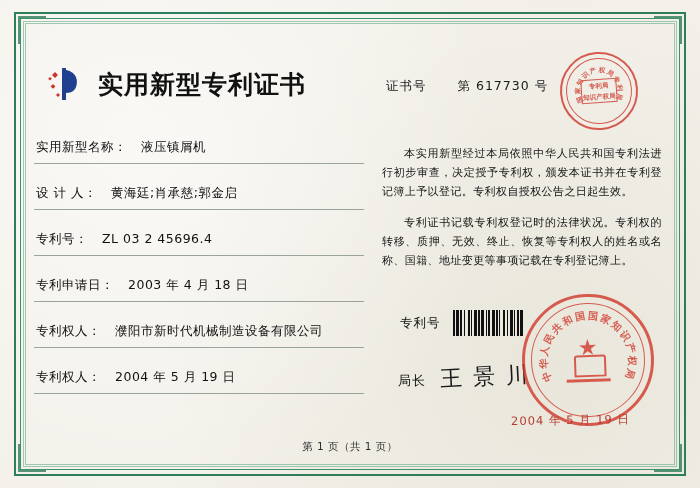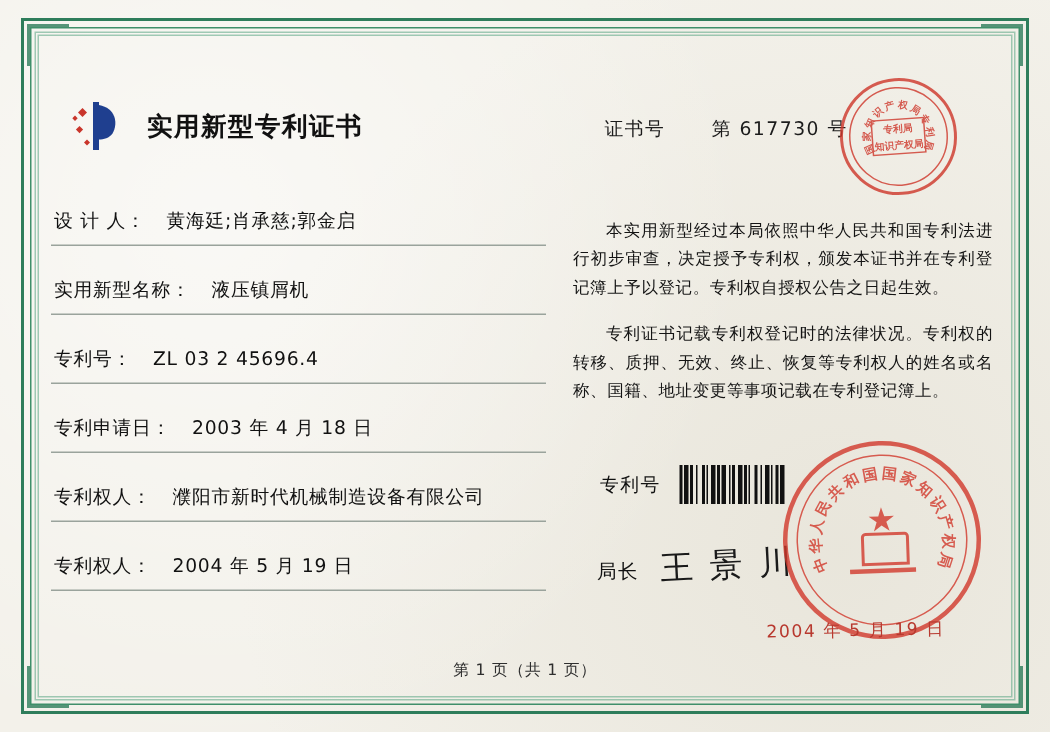--- a/index.html
+++ b/index.html
@@ -62,31 +62,31 @@
     display: flex;
     align-items: center;
     gap: 8px;
   }
   .logo {
     width: 44px; height: 44px;
     position: relative;
   }
   .doc-title {
     font-family: Liberation Mono, monospace;
-    font-size: 17px;
+    font-size: 25px;
     font-weight: bold;
     color: #111;
     letter-spacing: 1px;
     white-space: nowrap;
   }
 
   
   .certno {
     position: absolute;
-    left: 403px;
+    left: 386px;
     top: 78px;
     font-size: 12.5px;
     color: #1b1b1b;
     letter-spacing: 1px;
   }
   .certno .label { margin-right: 26px; }
   .certno .value { }
 
   
   .seal-top {
@@ -344,27 +344,27 @@
       </div>
     <div class="center-box">
       <div>专利局</div>
       <div>知识产权局</div>
     </div>
   </div>
 
   <div class="fields">
     <div class="field-row">
       <div class="field-text">
+        <span>实用新型名称：</span><span class="fv">液压镇屑机</span>
+      </div>
+      <div class="field-line"></div>
+    </div>
+    <div class="field-row">
+      <div class="field-text">
         <span>设 计 人：</span><span class="fv">黄海廷;肖承慈;郭金启</span>
-      </div>
-      <div class="field-line"></div>
-    </div>
-    <div class="field-row">
-      <div class="field-text">
-        <span>实用新型名称：</span><span class="fv">液压镇屑机</span>
       </div>
       <div class="field-line"></div>
     </div>
     <div class="field-row">
       <div class="field-text">
         <span>专利号：</span><span class="fv">ZL 03 2 45696.4</span>
       </div>
       <div class="field-line"></div>
     </div>
     <div class="field-row">

